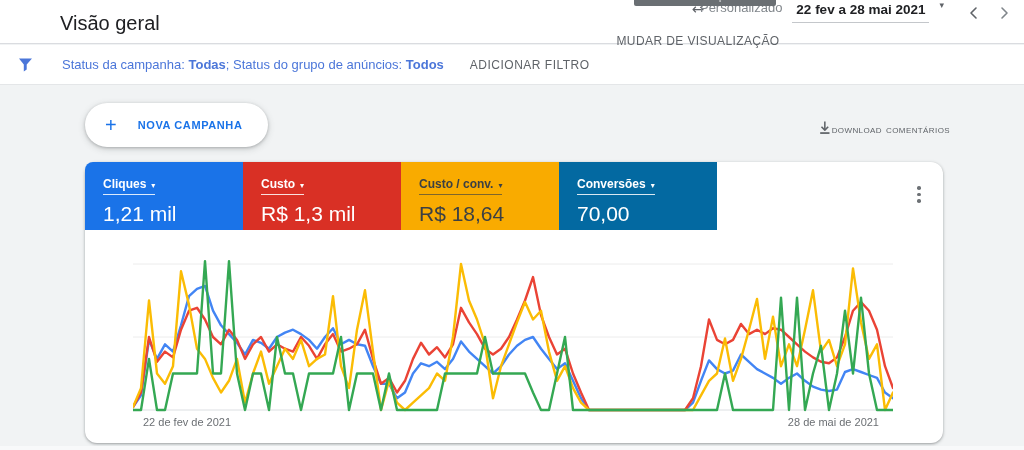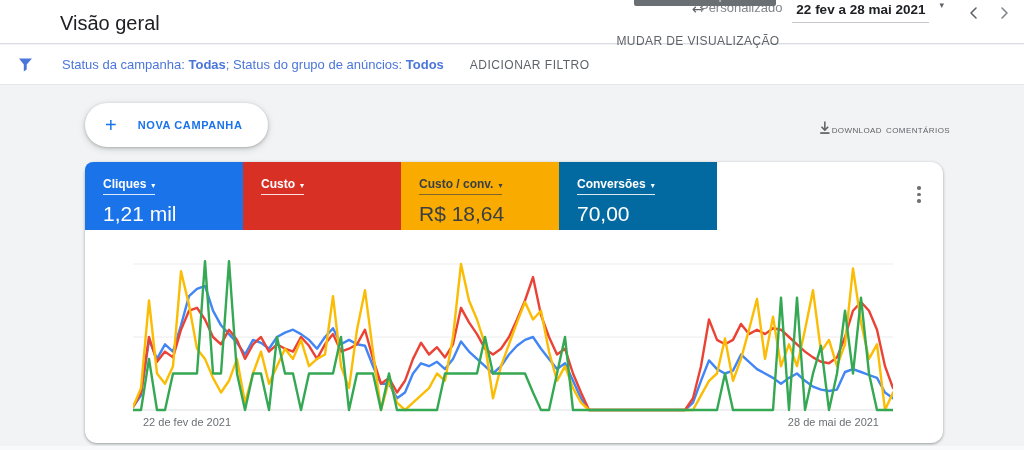--- a/index.html
+++ b/index.html
@@ -178,20 +178,21 @@
 </button>
 
 <div class="card">
   <div class="tabs-row">
     <div class="tab" style="background: rgb(26, 115, 232); color: rgb(255, 255, 255);">
       <span class="tab-label-wrap" style="border-bottom-color: rgba(255, 255, 255, 0.85);"><span class="tab-label">Cliques</span><span class="caret">▾</span></span>
       <div class="tab-value">1,21 mil</div>
     </div>
     <div class="tab" style="background: rgb(217, 48, 37); color: rgb(255, 255, 255);">
       <span class="tab-label-wrap" style="border-bottom-color: rgba(255, 255, 255, 0.85);"><span class="tab-label">Custo</span><span class="caret">▾</span></span>
+      <div class="tab-value">R$ 1,3 mil</div>
     </div>
     <div class="tab" style="background: rgb(249, 171, 0); color: rgb(60, 64, 67);">
       <span class="tab-label-wrap" style="border-bottom-color: rgba(60, 64, 67, 0.65);"><span class="tab-label">Custo / conv.</span><span class="caret">▾</span></span>
       <div class="tab-value">R$ 18,64</div>
     </div>
     <div class="tab" style="background: #0369a1; color: rgb(255, 255, 255);">
       <span class="tab-label-wrap" style="border-bottom-color: rgba(255, 255, 255, 0.85);"><span class="tab-label">Conversões</span><span class="caret">▾</span></span>
       <div class="tab-value">70,00</div>
     </div>
   </div>

